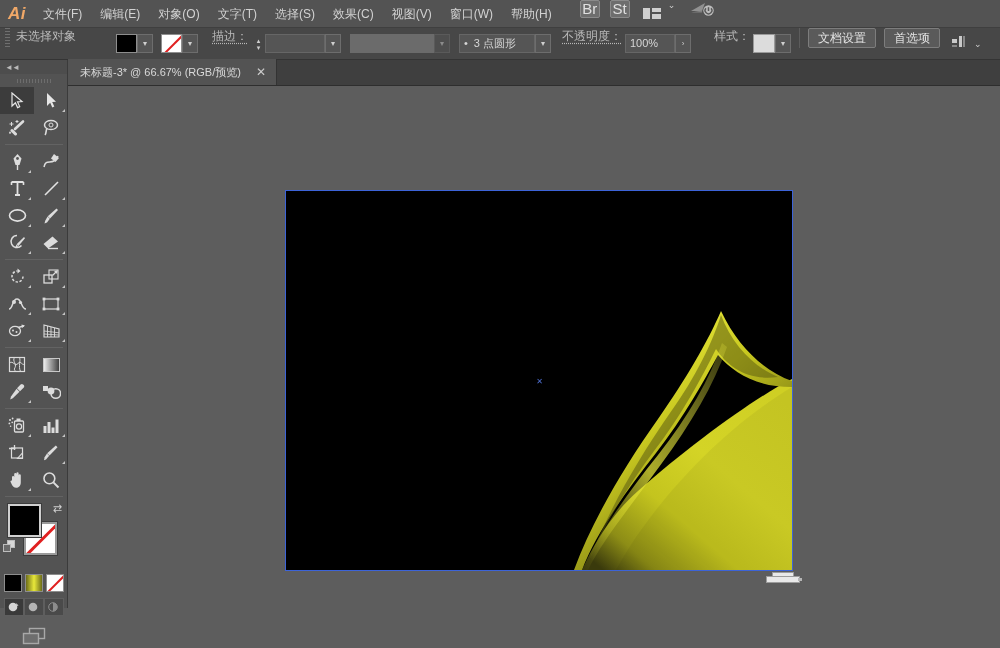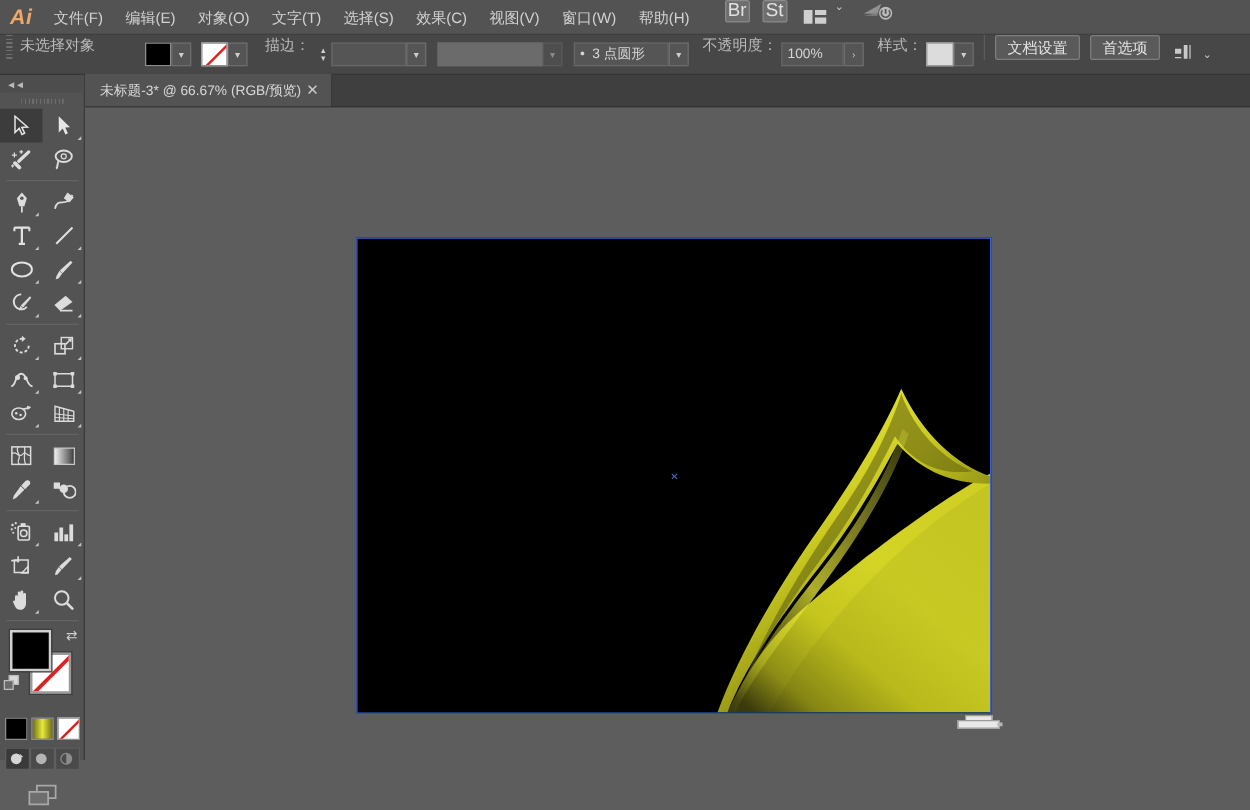--- a/index.html
+++ b/index.html
@@ -44,21 +44,21 @@
   .controlbar {
     position: absolute; left: 0; top: 28px; width: 1000px; height: 32px;
     background: #474747;
     display: flex; 
     border-bottom: 1px solid #343434;
     font-size: 12px; color: #c9c9c9;
   }
   .grip { width: 5px; height: 20px; margin: 0 6px 0 5px;
     background: repeating-linear-gradient(to bottom,#6f6f6f 0 1px,transparent 1px 3px); }
   .cb-label { color: #b9b9b9; font-size: 12px; white-space: nowrap; }
-  .cb-label.u { text-decoration-style: dotted;
+  .cb-label.u { text-decoration: underline; text-decoration-style: dotted;
     text-underline-offset: 3px; }
   .swatch-box {
     width: 21px; height: 19px; border: 1px solid #8e8e8e; background: #000;
   }
   .swatch-none {
     width: 21px; height: 19px; border: 1px solid #8e8e8e; background: #fff;
     position: relative; overflow: hidden;
   }
   .swatch-none:after {
     content: ""; position: absolute; left: -3px; top: 8px; width: 30px; height: 2px;
@@ -88,21 +88,21 @@
   .vdiv { width: 1px; height: 20px; background: #5c5c5c; margin: 0 8px; }
 
   
   .tabbar {
     position: absolute; left: 68px; top: 60px; width: 932px; height: 26px;
     background: #3f3f3f; border-bottom: 1px solid #2e2e2e;
     display: flex; align-items: flex-end;
   }
   .doctab {
     height: 26px; padding: 0 10px 0 12px; background: #535353;
-    display: flex; align-items: center; gap: 4px;
+    display: flex; align-items: center; gap: 15px;
     font-size: 11px; color: #d8d8d8; border-right: 1px solid #333;
   }
   .tab-close { color: #cccccc; font-size: 12px; line-height: 12px; }
 
   
   .toolpanel {
     position: absolute; left: 0; top: 60px; width: 68px; height: 548px;
     background: #535353; border-right: 1px solid #3b3b3b;
   }
   .tp-head {
@@ -278,21 +278,21 @@
       <div class="dd-arrow">▾</div>
     </div>
 
     <div class="cb-label u" style="margin-left:11px;">不透明度：</div>
 
     <div class="grp" style="margin-left:3px;">
       <div class="field" style="width:50px;">100%</div>
       <div class="dd-arrow">›</div>
     </div>
 
-    <div class="cb-label" style="margin-left:11px;">样式：</div>
+    <div class="cb-label" style="margin-left:23px;">样式：</div>
 
     <div class="grp" style="margin-left:3px;">
       <div class="field" style="width:22px;background:#dcdcdc;border-color:#9a9a9a;"></div>
       <div class="dd-arrow">▾</div>
     </div>
 
     <div class="vdiv"></div>
 
     <div class="cb-btn">文档设置</div>
     <div class="cb-btn" style="margin-left:8px;">首选项</div>

